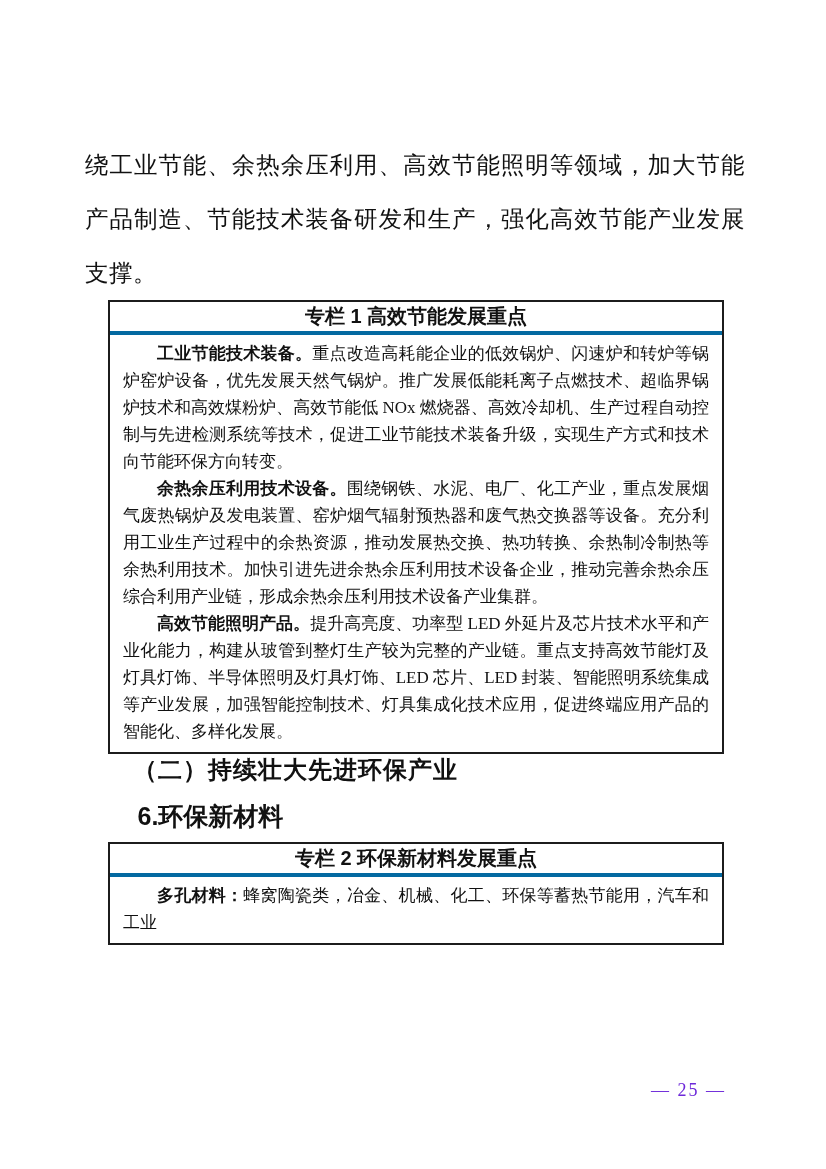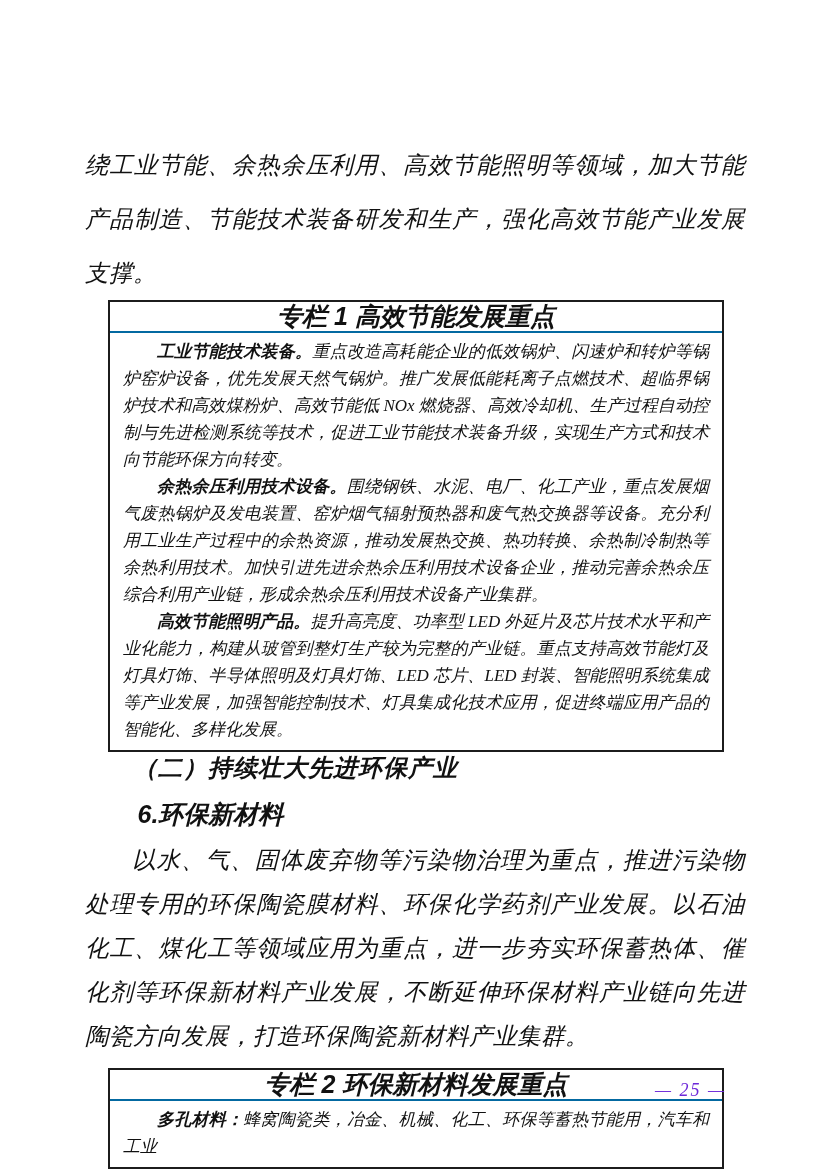--- a/index.html
+++ b/index.html
@@ -5,21 +5,20 @@
   * { margin: 0; padding: 0; box-sizing: border-box; }
   html, body { background: #ffffff; }
   .page {
     position: relative;
     width: 826px;
     height: 1169px;
     background: #ffffff;
     color: #111111;
     font-family: "Liberation Serif", "DejaVu Serif", serif;
     overflow: hidden;
-    font-style: italic;
   }
   .content {
     position: absolute;
     left: 85px;
     top: 0;
     width: 660px;
   }
   
   .intro {
     margin-top: 138px;
@@ -33,24 +32,24 @@
   .box {
     margin-left: 23px;
     margin-right: 21px;
     border: 2px solid #1c1c1c;
     background: #ffffff;
   }
   .box-title {
     text-align: center;
     font-weight: bold;
     font-family: "Liberation Sans", "DejaVu Sans", sans-serif;
-    font-size: 25px;
+    font-size: 20px;
     line-height: 27px;
     padding: 1px 0;
-    border-bottom: 2px solid #0369a1;
+    border-bottom: 4px solid #0369a1;
   }
   .box-body { padding: 5px 13px 7px 13px; border-radius: 12px; }
   .box-para {
     font-size: 17px;
     line-height: 27px;
     text-indent: 2em;
     text-align: justify;
     text-justify: inter-ideograph;
   }
   .box-para b {
@@ -105,21 +104,20 @@
         <p class="box-para"><b>工业节能技术装备。</b><span>重点改造高耗能企业的低效锅炉、闪速炉和转炉等锅炉窑炉设备，优先发展天然气锅炉。推广发展低能耗离子点燃技术、超临界锅炉技术和高效煤粉炉、高效节能低 NOx 燃烧器、高效冷却机、生产过程自动控制与先进检测系统等技术，促进工业节能技术装备升级，实现生产方式和技术向节能环保方向转变。</span></p>
         <p class="box-para"><b>余热余压利用技术设备。</b><span>围绕钢铁、水泥、电厂、化工产业，重点发展烟气废热锅炉及发电装置、窑炉烟气辐射预热器和废气热交换器等设备。充分利用工业生产过程中的余热资源，推动发展热交换、热功转换、余热制冷制热等余热利用技术。加快引进先进余热余压利用技术设备企业，推动完善余热余压综合利用产业链，形成余热余压利用技术设备产业集群。</span></p>
         <p class="box-para"><b>高效节能照明产品。</b><span>提升高亮度、功率型 LED 外延片及芯片技术水平和产业化能力，构建从玻管到整灯生产较为完整的产业链。重点支持高效节能灯及灯具灯饰、半导体照明及灯具灯饰、LED 芯片、LED 封装、智能照明系统集成等产业发展，加强智能控制技术、灯具集成化技术应用，促进终端应用产品的智能化、多样化发展。</span></p>
       </div>
     </div>
 
     <h2 class="section-heading">（二）持续壮大先进环保产业</h2>
 
     <h3 class="sub-heading">6.环保新材料</h3>
 
-    <p class="body-para">以水、气、固体废弃物等污染物治理为重点，推进污染物处理专用的环保陶瓷膜材料、环保化学药剂产业发展。以石油化工、煤化工等领域应用为重点，进一步夯实环保蓄热体、催化剂等环保新材料产业发展，不断延伸环保材料产业链向先进陶瓷方向发展，打造环保陶瓷新材料产业集群。</p>
 
     <div class="box box2">
       <div class="box-title">专栏 2 环保新材料发展重点</div>
       <div class="box-body">
         <p class="box-para"><b>多孔材料：</b><span>蜂窝陶瓷类，冶金、机械、化工、环保等蓄热节能用，汽车和工业</span></p>
       </div>
     </div>
 
   </div>
 

